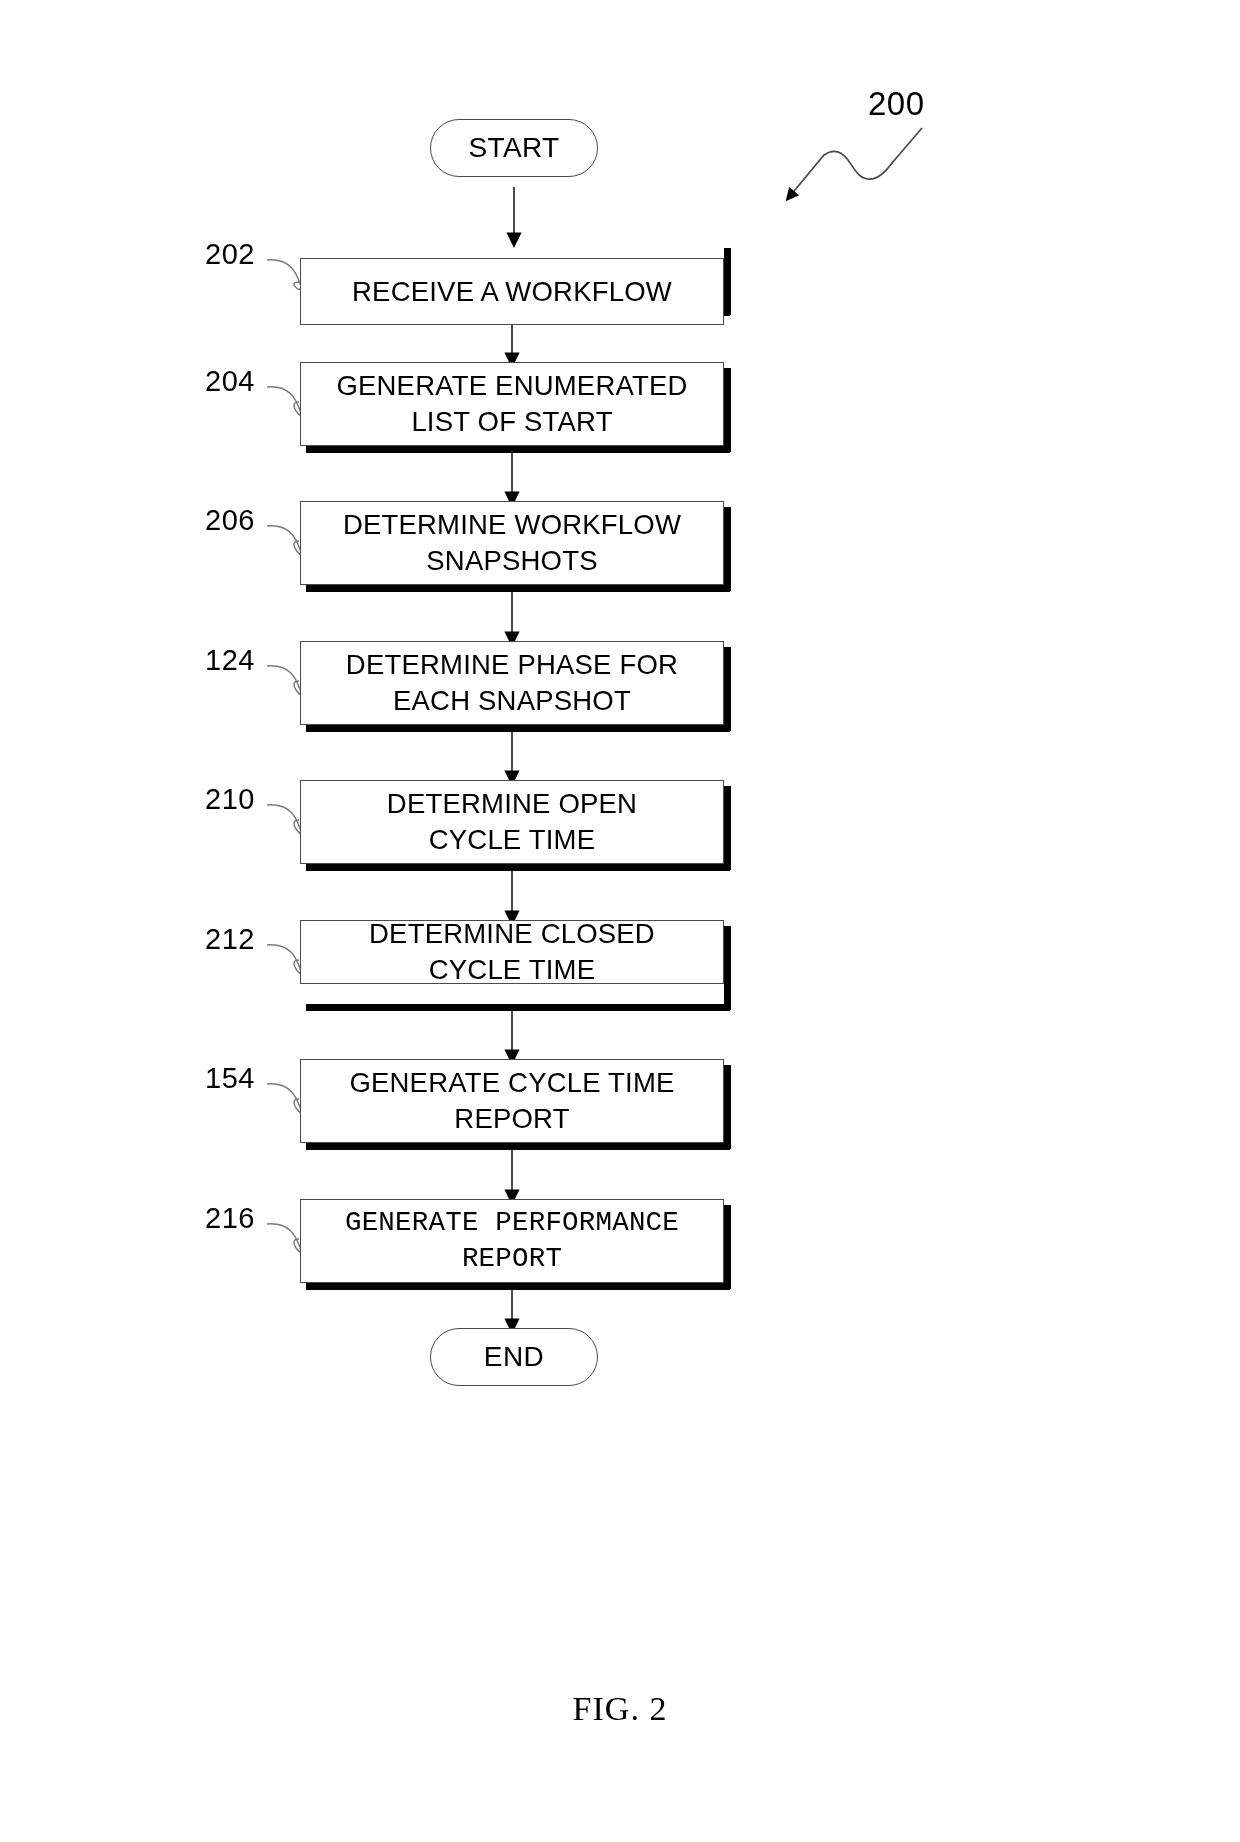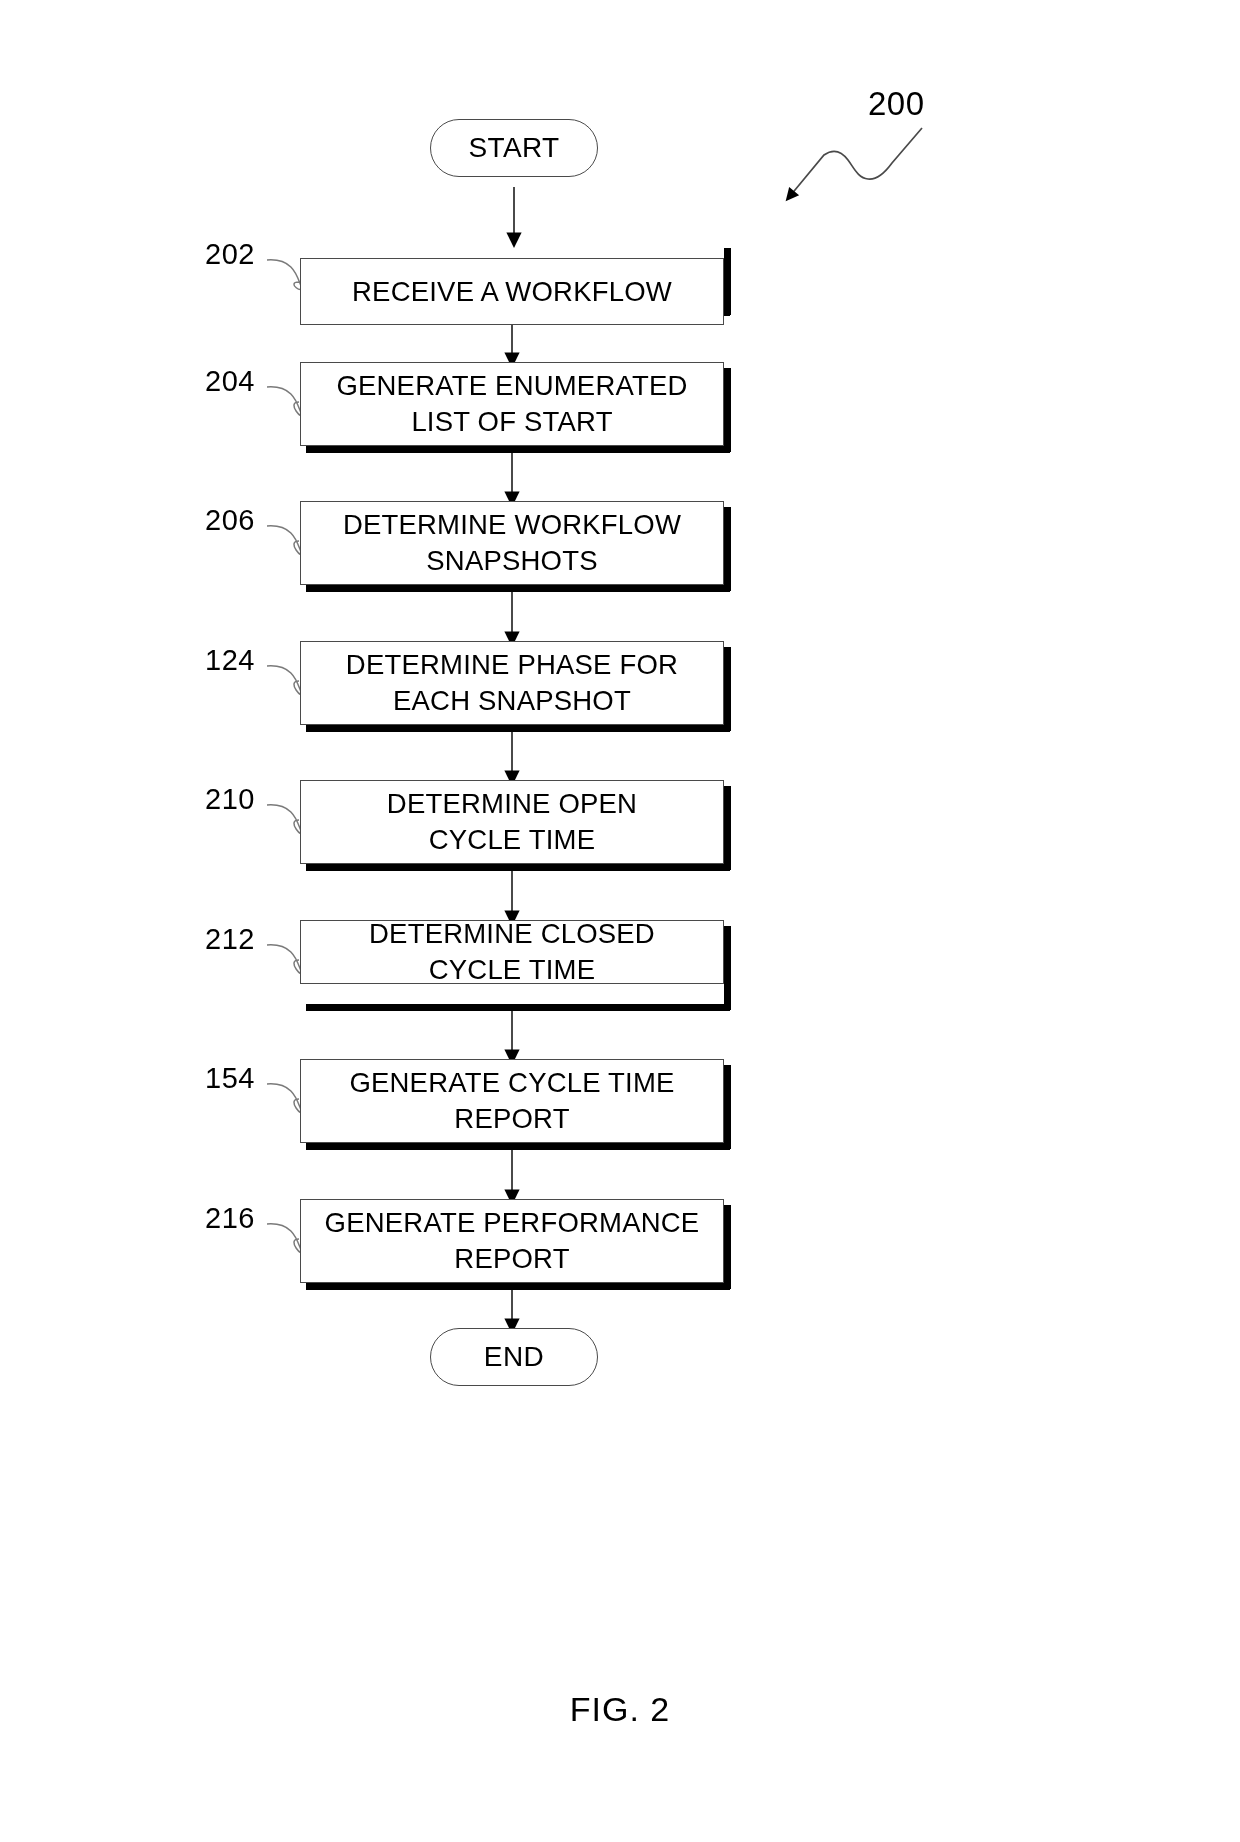--- a/index.html
+++ b/index.html
@@ -212,21 +212,21 @@
         <div class="shadow-bottom" style="left: 306px; top: 1143px; width: 424px;"></div>
         <div class="shadow-right" style="left: 724px; top: 1065px; height: 84px;"></div>
         <div class="process-box" style="left: 300px; top: 1059px; width: 424px; height: 84px;">
           <div class="box-label">GENERATE CYCLE TIME
 REPORT</div>
         </div>
       </div>
       <div class="shadow-wrap" style="left: 0px; top: 0px;">
         <div class="shadow-bottom" style="left: 306px; top: 1283px; width: 424px;"></div>
         <div class="shadow-right" style="left: 724px; top: 1205px; height: 84px;"></div>
-        <div class="process-box" style="left: 300px; top: 1199px; width: 424px; height: 84px;">
+        <div class="process-box" style="left: 300px; top: 1199px; width: 424px; height: 84px; font-family: Liberation Mono, monospace;">
           <div class="box-label">GENERATE PERFORMANCE
 REPORT</div>
         </div>
       </div>
       <div class="shadow-wrap" style="left: 0px; top: 0px;">
         <div class="term-shadow" style="left: 436px; top: 1334px; width: 168px; height: 58px;"></div>
         <div class="terminator" style="left: 430px; top: 1328px; width: 168px; height: 58px;">
           <div class="term-label">END</div>
         </div>
       </div>
@@ -238,15 +238,15 @@
       <div class="ref-num" style="left: 205px; top: 504px;">206</div>
       <div class="ref-num" style="left: 205px; top: 644px;">124</div>
       <div class="ref-num" style="left: 205px; top: 783px;">210</div>
       <div class="ref-num" style="left: 205px; top: 923px;">212</div>
       <div class="ref-num" style="left: 205px; top: 1062px;">154</div>
       <div class="ref-num" style="left: 205px; top: 1202px;">216</div>
     </div>
 
   <div class="ref-num" id="figure-numeral" style="left: 868px; top: 85px; font-size: 33px;">200</div>
 
-  <div id="figure-caption" style="top: 1690px;">FIG. 2</div>
+  <div id="figure-caption" style="top: 1690px; font-family: Liberation Serif, serif;">FIG. 2</div>
 
 </div>
 
 </body></html>

